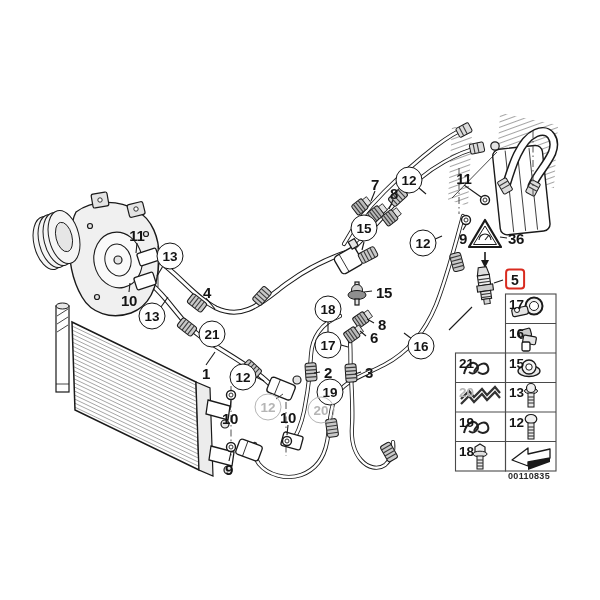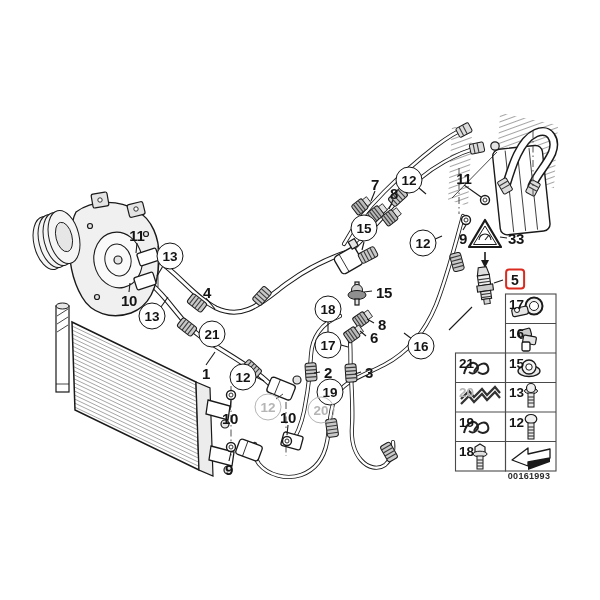--- a/index.html
+++ b/index.html
@@ -384,21 +384,21 @@
       <div class="callout plain" style="left: 384px; top: 292px;">15</div>
       <div class="callout plain" style="left: 382px; top: 324px;">8</div>
       <div class="callout plain" style="left: 374px; top: 337px;">6</div>
       <div class="callout plain" style="left: 328px; top: 372px;">2</div>
       <div class="callout plain" style="left: 369px; top: 372px;">3</div>
       <div class="callout plain" style="left: 230px; top: 418px;">10</div>
       <div class="callout plain" style="left: 288px; top: 417px;">10</div>
       <div class="callout plain" style="left: 229px; top: 469px;">9</div>
       <div class="callout plain" style="left: 464px; top: 178px;">11</div>
       <div class="callout plain" style="left: 463px; top: 238px;">9</div>
-      <div class="callout plain" style="left: 516px; top: 238px;">33</div>
+      <div class="callout plain" style="left: 516px; top: 238px;">36</div>
       <div class="callout circle" style="left: 170px; top: 256px;">13</div>
       <div class="callout circle" style="left: 152px; top: 316px;">13</div>
       <div class="callout circle" style="left: 212px; top: 334px;">21</div>
       <div class="callout circle" style="left: 243px; top: 377px;">12</div>
       <div class="callout circle" style="left: 409px; top: 180px;">12</div>
       <div class="callout circle" style="left: 364px; top: 228px;">15</div>
       <div class="callout circle" style="left: 423px; top: 243px;">12</div>
       <div class="callout circle" style="left: 328px; top: 309px;">18</div>
       <div class="callout circle" style="left: 328px; top: 345px;">17</div>
       <div class="callout circle" style="left: 421px; top: 346px;">16</div>
@@ -411,15 +411,15 @@
       <div class="cellnum" style="left: 509px; top: 297px;">17</div>
       <div class="cellnum" style="left: 509px; top: 326px;">16</div>
       <div class="cellnum" style="left: 459px; top: 356px;">21</div>
       <div class="cellnum" style="left: 509px; top: 356px;">15</div>
       <div class="cellnum gray" style="left: 459px; top: 385px;">20</div>
       <div class="cellnum" style="left: 509px; top: 385px;">13</div>
       <div class="cellnum" style="left: 459px; top: 415px;">19</div>
       <div class="cellnum" style="left: 509px; top: 415px;">12</div>
       <div class="cellnum" style="left: 459px; top: 444px;">18</div>
     </div>
-<div class="code">00161993</div>
+<div class="code">00110835</div>
 
 </div>
 
 </body></html>

